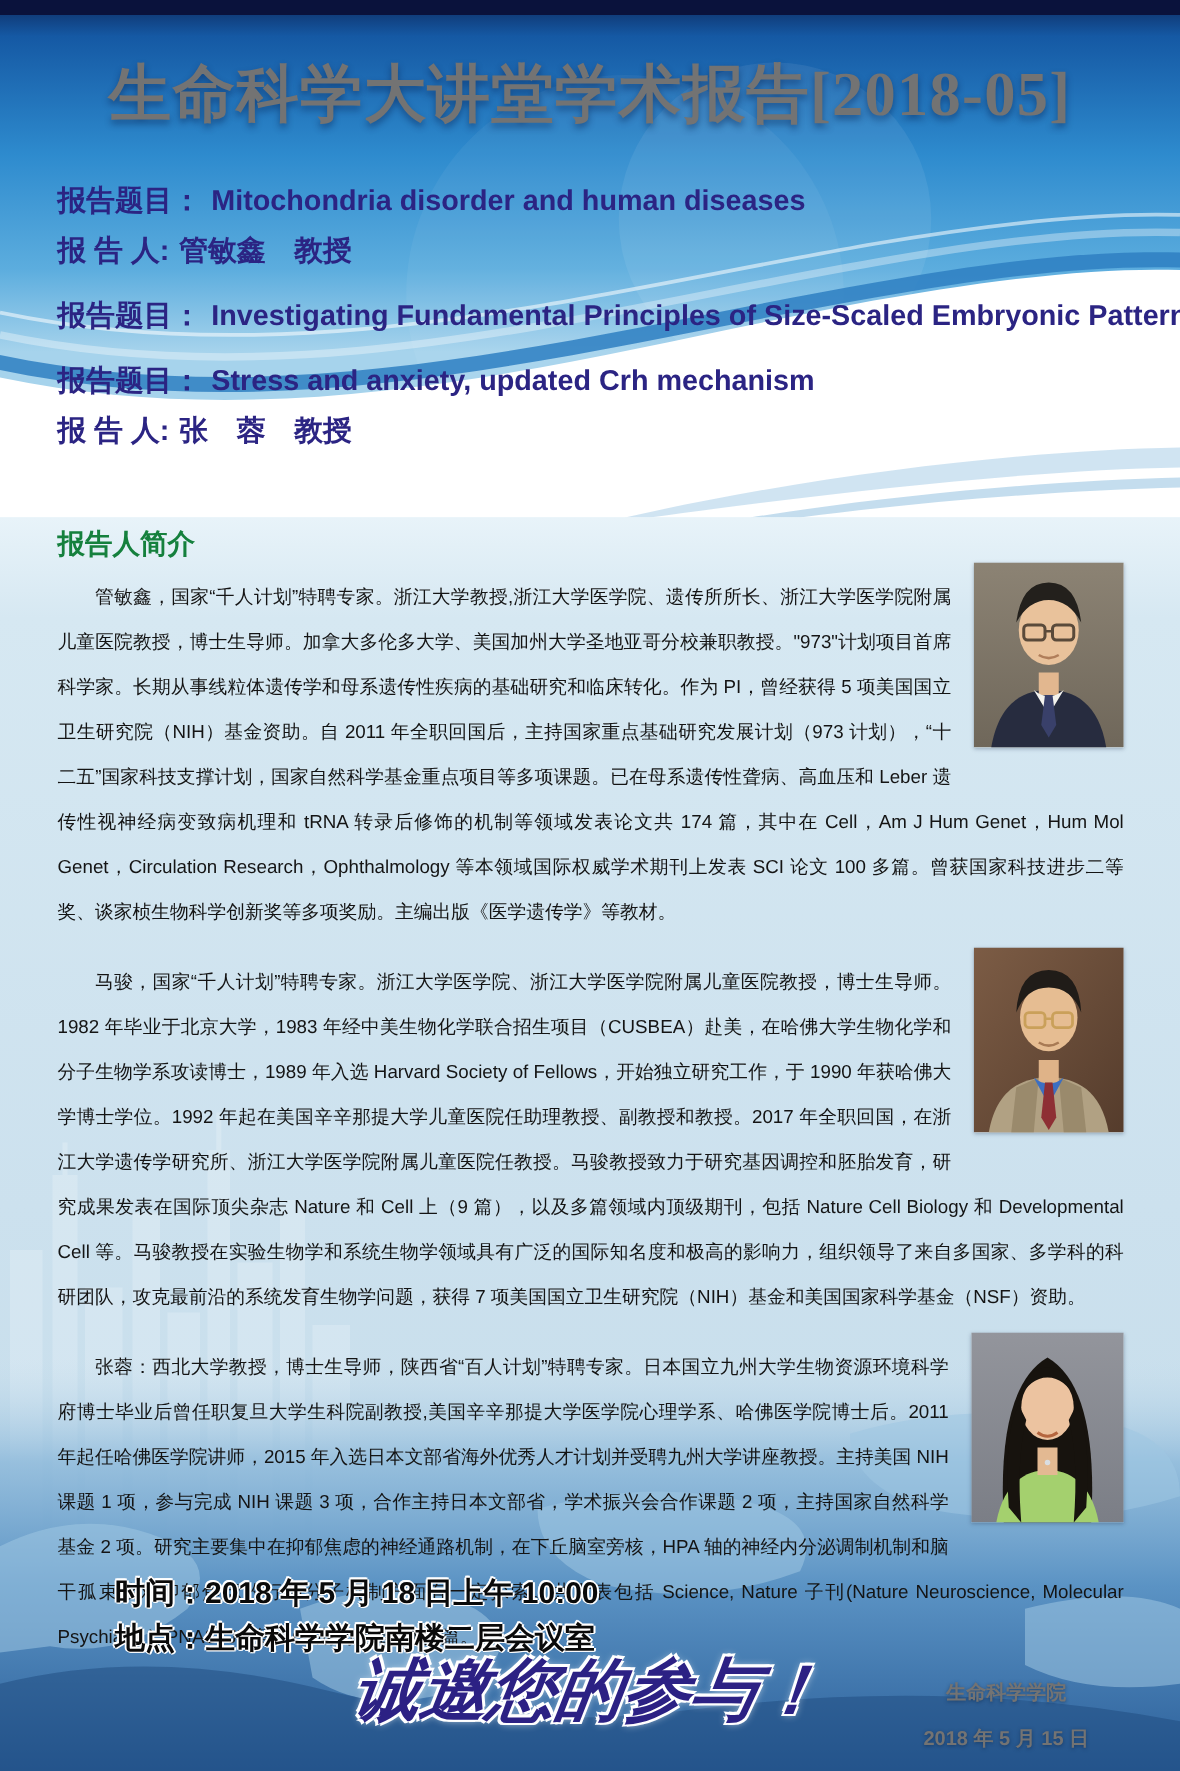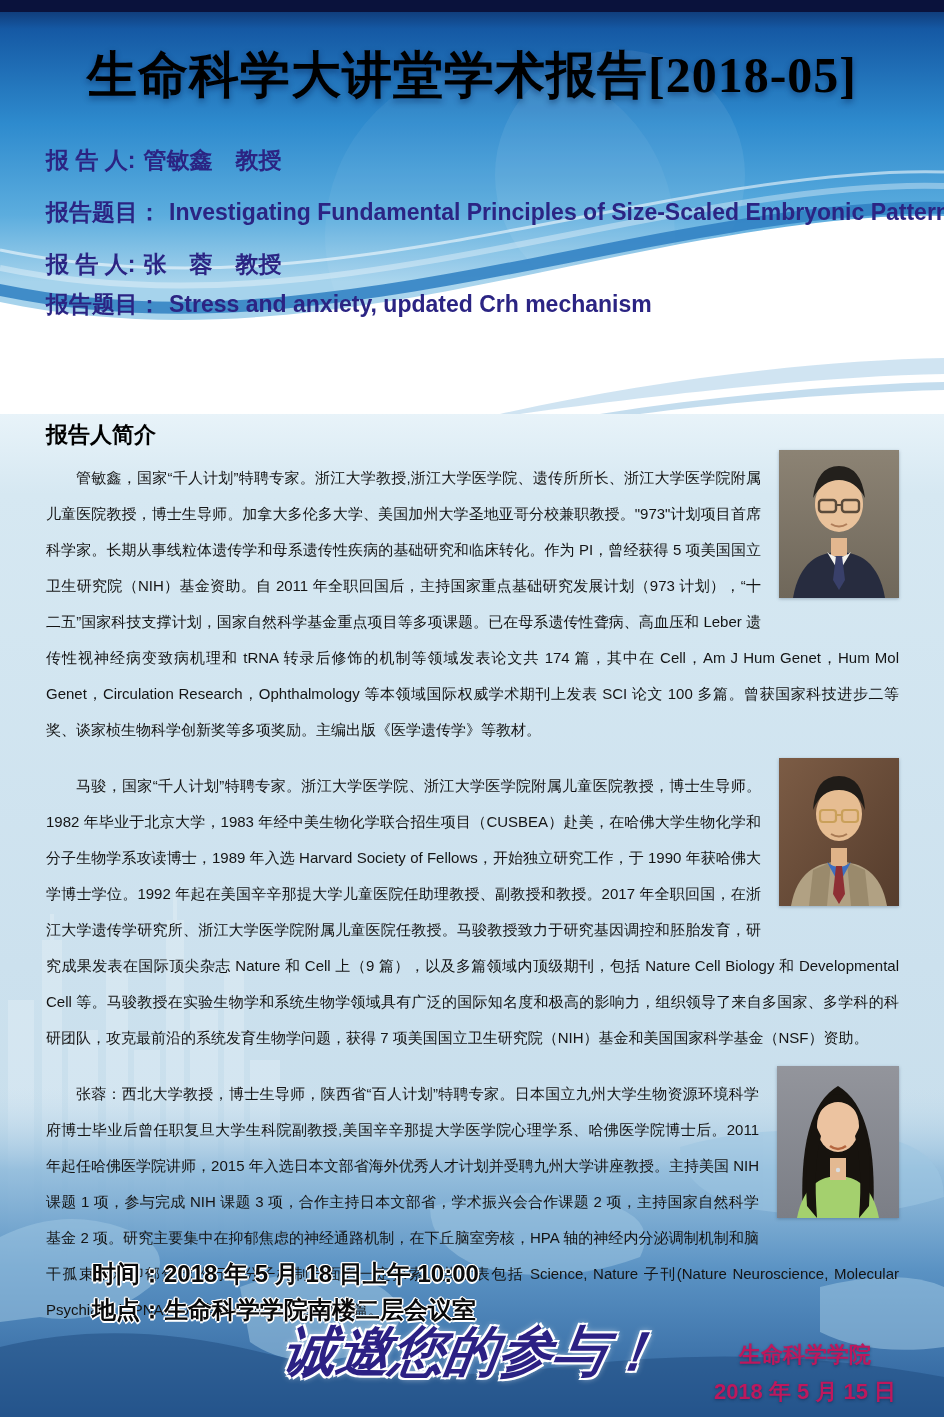--- a/index.html
+++ b/index.html
@@ -14,29 +14,29 @@
     background:linear-gradient(180deg,#e8f3f9 0%,#d6e8f2 8%,#cce1ee 55%,#c3dbe9 100%);}
   .bg-skyline{position:absolute;top:870px;left:0;width:300px;height:390px;z-index:1;opacity:.85;}
   .bg-map{position:absolute;top:1087px;left:0;width:944px;height:330px;z-index:1;}
   .bg-header svg,.bg-map svg,.bg-skyline svg{display:block;width:100%;height:100%;}
 
   
   .content{position:absolute;inset:0;z-index:3;}
   .title{
     position:absolute;top:42px;left:0;width:944px;margin:0;text-align:center;
     font-family:"Liberation Serif",serif;font-weight:bold;font-size:50px;
-    color:#000000;letter-spacing:1px;text-shadow:0 3px 6px rgba(5,25,70,.45);
+    color:#737373;letter-spacing:1px;text-shadow:0 3px 6px rgba(5,25,70,.45);
   }
   .talks{position:absolute;top:140px;left:46px;width:876px;}
   .talk{margin-bottom:12px;}
   .talk-line{font-size:23px;font-weight:bold;color:#2b2483;line-height:40px;white-space:nowrap;}
   .talk-line .lbl{margin-right:8px;}
 
   .bios{position:absolute;top:420px;left:46px;width:853px;color:#141414;}
-  .bio-heading{margin:0 0 10px 0;font-size:22px;font-weight:bold;color:#000000;line-height:30px;}
+  .bio-heading{margin:0 0 10px 0;font-size:22px;font-weight:bold;color:#15803d;line-height:30px;}
   .bio p{margin:0 0 20px 0;font-size:15px;line-height:36px;text-indent:2em;text-align:justify;}
   .bio{overflow:visible;}
   .photo{
     float:right;width:120px;height:148px;margin:-10px 0 8px 18px;
     box-shadow:0 1px 3px rgba(40,60,90,.35);
   }
   .photo svg{display:block;width:100%;height:100%;}
   .photo-3{width:122px;height:152px;}
 
   .time-line,.venue-line{
@@ -48,21 +48,21 @@
   .venue-line{top:1294px;}
 
   .slogan{
     position:absolute;top:1316px;left:283px;margin:0;
     font-family:"DejaVu Serif",serif;font-style:italic;font-weight:bold;
     font-size:54px;color:#2c2184;transform:skewX(-8deg);white-space:nowrap;
     text-shadow:-2px -2px 0 #fff,2px -2px 0 #fff,-2px 2px 0 #fff,2px 2px 0 #fff,0 0 7px rgba(255,255,255,.9);
   }
   .org-block{
     position:absolute;top:1336px;left:688px;width:234px;text-align:center;
-    color:#be185d;font-weight:bold;font-size:22px;line-height:37px;white-space:nowrap;
+    color:#737373;font-weight:bold;font-size:16px;line-height:37px;white-space:nowrap;
     text-shadow:0 1px 3px rgba(10,30,60,.5);
   }
 </style>
 </head>
 <body>
 
 <div class="poster">
 
   <div class="bg-header">
     <svg viewBox="0 0 944 414" preserveAspectRatio="none" aria-hidden="true">
@@ -130,34 +130,37 @@
     </svg>
   </div>
 
   <div class="content">
 
     <h1 class="title">生命科学大讲堂学术报告[2018-05]</h1>
 
     <div class="talks">
       <div class="talk">
         <div class="talk-line">
+          <span class="lbl">报告题目：</span><span>Mitochondria disorder and human diseases</span>
+        </div>
+        <div class="talk-line">
           <span class="lbl">报 告 人:</span><span>管敏鑫　教授</span>
         </div>
       </div>
       <div class="talk">
         <div class="talk-line">
           <span class="lbl">报告题目：</span><span>Investigating Fundamental Principles of Size-Scaled Embryonic Patterning</span>
         </div>
       </div>
       <div class="talk">
         <div class="talk-line">
+          <span class="lbl">报告题目：</span><span>Stress and anxiety, updated Crh mechanism</span>
+        </div>
+        <div class="talk-line">
           <span class="lbl">报 告 人:</span><span>张　蓉　教授</span>
-        </div>
-        <div class="talk-line">
-          <span class="lbl">报告题目：</span><span>Stress and anxiety, updated Crh mechanism</span>
         </div>
       </div>
     </div>
 
     <div class="bios">
       <h2 class="bio-heading">报告人简介</h2>
 
       <div class="bio">
         <div class="photo photo-1">
           <svg viewBox="0 0 120 148" aria-hidden="true">

